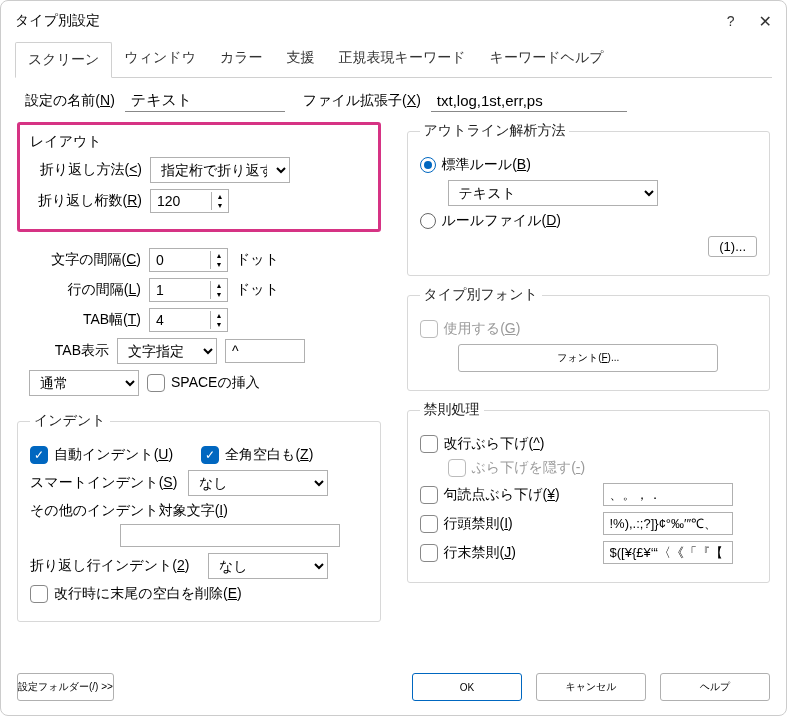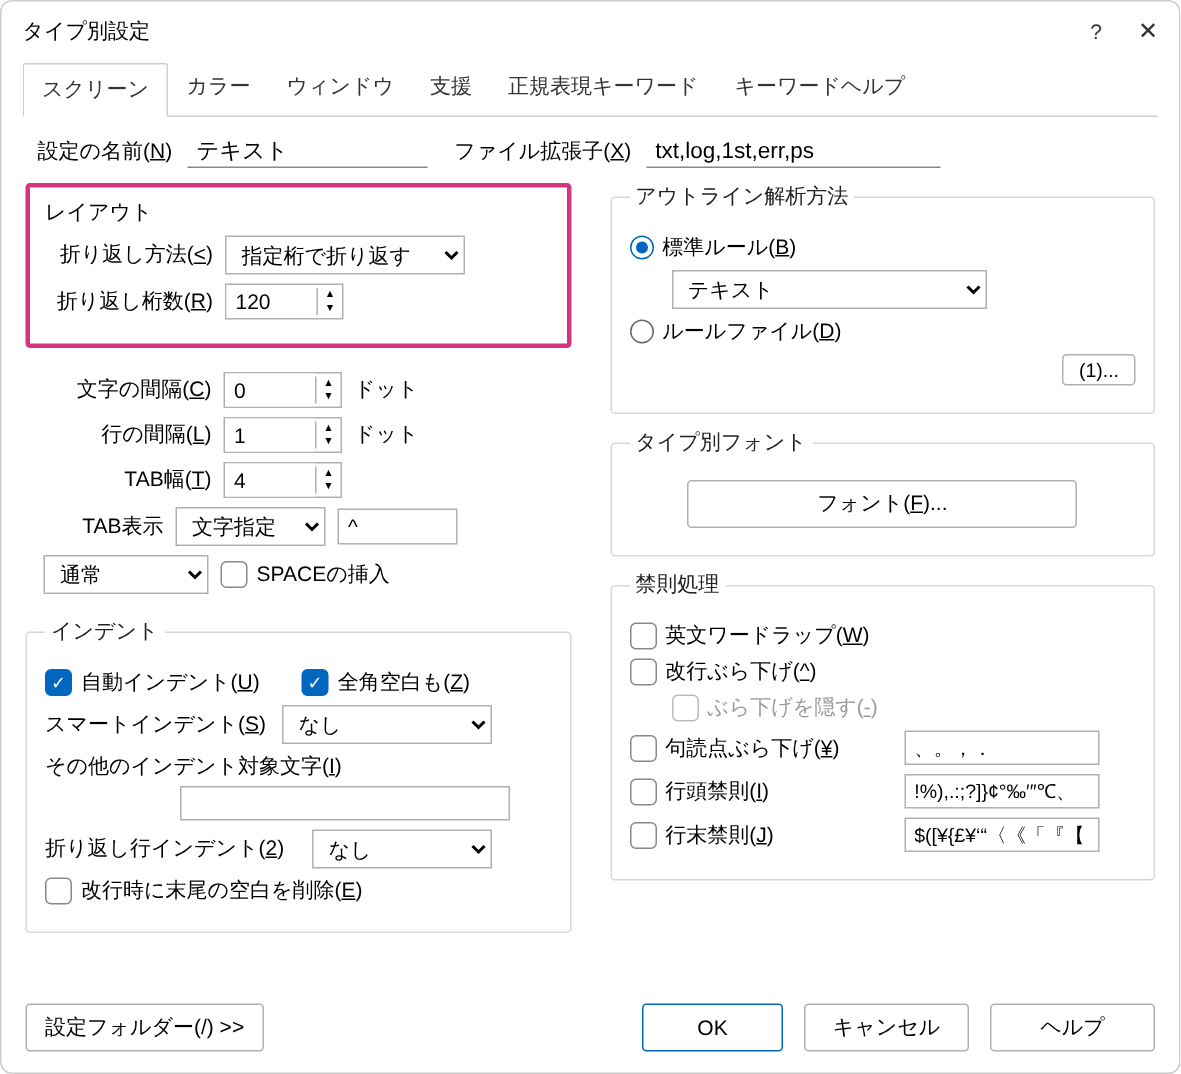--- a/index.html
+++ b/index.html
@@ -22,36 +22,36 @@
 .input.ext { width: 196px; }
 .columns { display: flex; gap: 26px; }
 .col { flex: 1; display: flex; flex-direction: column; gap: 10px; }
 fieldset { border: 1px solid #d8d8d8; border-radius: 3px; padding: 10px 12px 12px 12px; }
 legend { font-size: 14px; padding: 0 4px; color: #222; }
 .hilite { border: 3px solid #d63384; border-radius: 3px; padding: 8px 10px 10px 10px; }
 .row { display: flex; align-items: center; gap: 8px; margin: 6px 0; }
 .row .lbl { font-size: 14px; text-align: right; }
 .row .lbl.w1 { width: 112px; }
 select, .combo { border: 1px solid #b0b0b0; padding: 3px 6px; font-size: 14px; background: #fff; }
-.combo.w2 { width: 160px; }
+.combo.w2 { width: 140px; }
 .spinner { display: flex; align-items: center; border: 1px solid #b0b0b0; }
 .spinner input { border: none; width: 60px; padding: 3px 6px; font-size: 14px; outline: none; }
 .spinner .btns { display: flex; flex-direction: column; border-left: 1px solid #b0b0b0; }
 .spinner .btns span { font-size: 7px; width: 16px; text-align: center; line-height: 9px; }
 .unit { font-size: 14px; }
 .chk { display: inline-flex; align-items: center; gap: 6px; font-size: 14px; }
 .chk .box { width: 18px; height: 18px; border: 1px solid #888; border-radius: 4px; display: inline-flex; align-items: center; justify-content: center; font-size: 12px; color: #fff; }
 .chk .box.checked { background: #0067c0; border-color: #0067c0; }
 .chk.disabled { color: #9a9a9a; }
 .chk.disabled .box { border-color: #bbb; }
 .radio { display: inline-flex; align-items: center; gap: 6px; font-size: 14px; }
 .radio .dot { width: 16px; height: 16px; border: 1px solid #666; border-radius: 50%; display: inline-flex; align-items: center; justify-content: center; }
 .radio .dot.sel { border-color: #0067c0; }
 .radio .dot.sel::after { content: ""; width: 8px; height: 8px; background: #0067c0; border-radius: 50%; }
-.btn { border: 1px solid #b0b0b0; background: #fff; padding: 6px 12px; font-size: 14px; border-radius: 3px; cursor: default; }
+.btn { border: 1px solid #b0b0b0; background: #fff; padding: 6px 0; font-size: 10px; border-radius: 3px; cursor: default; }
 .btn.small { padding: 2px 10px; font-size: 13px; }
 .btn.primary { border-color: #0067c0; color: #000; }
 .txtfld { border: 1px solid #b0b0b0; padding: 3px 6px; font-size: 13px; background: #fff; }
 .footer { display: flex; gap: 14px; padding: 0 2px; }
 .footer .spacer { flex: 1; }
 .under { text-decoration: underline; }
 .tiny-input { border: 1px solid #b0b0b0; width: 80px; padding: 3px 6px; font-size: 14px; }
 </style>
 </head>
 <body>
@@ -61,22 +61,22 @@
     <div class="titlebar-title">タイプ別設定</div>
     <div class="titlebar-icons">
       <span>?</span>
       <span class="close-icon">✕</span>
     </div>
   </div>
 
   <div class="body">
     <div class="tabs">
       <div class="tab active">スクリーン</div>
+      <div class="tab">ウィンドウ</div>
       <div class="tab">カラー</div>
-      <div class="tab">ウィンドウ</div>
       <div class="tab">支援</div>
       <div class="tab">正規表現キーワード</div>
       <div class="tab">キーワードヘルプ</div>
     </div>
 
     <div class="content">
 
       <div class="toprow">
         <span class="lbl">設定の名前(<span class="under">N</span>)</span>
         <input class="input name" value="テキスト" style="">
@@ -205,33 +205,33 @@
                 <span>ルールファイル(<span class="under">D</span>)</span>
               </label>
             </div>
             <div class="row" style="justify-content:flex-end">
               <button class="btn small">(1)...</button>
             </div>
           </fieldset>
 
           <fieldset>
             <legend>タイプ別フォント</legend>
+            <div class="row">
+              <label class="chk disabled">
+                <span class="box"></span>
+                <span>使用する(<span class="under">G</span>)</span>
+              </label>
+            </div>
             <div class="row" style="justify-content:center">
               <button class="btn" style="width:260px">フォント(<span class="under">F</span>)...</button>
             </div>
           </fieldset>
 
           <fieldset>
             <legend>禁則処理</legend>
-            <div class="row">
-              <label class="chk">
-                <span class="box"></span>
-                <span>英文ワードラップ(<span class="under">W</span>)</span>
-              </label>
-            </div>
             <div class="row">
               <label class="chk">
                 <span class="box"></span>
                 <span>改行ぶら下げ(<span class="under">^</span>)</span>
               </label>
             </div>
             <div class="row" style="padding-left:28px">
               <label class="chk disabled">
                 <span class="box"></span>
                 <span>ぶら下げを隠す(<span class="under">-</span>)</span>
@@ -259,18 +259,18 @@
               <input class="txtfld" style="width: 130px;" value="$([¥{£¥‘“〈《「『【〔＄（">
             </div>
           </fieldset>
         </div>
       </div>
     </div>
 
     <div class="footer">
       <button class="btn">設定フォルダー(/) &gt;&gt;</button>
       <div class="spacer"></div>
-      <button class="btn primary" style="width:94px">OK</button>
+      <button class="btn primary" style="width:110px">OK</button>
       <button class="btn" style="width:110px">キャンセル</button>
       <button class="btn" style="width:110px">ヘルプ</button>
     </div>
   </div>
 </div>
 
 </body></html>

